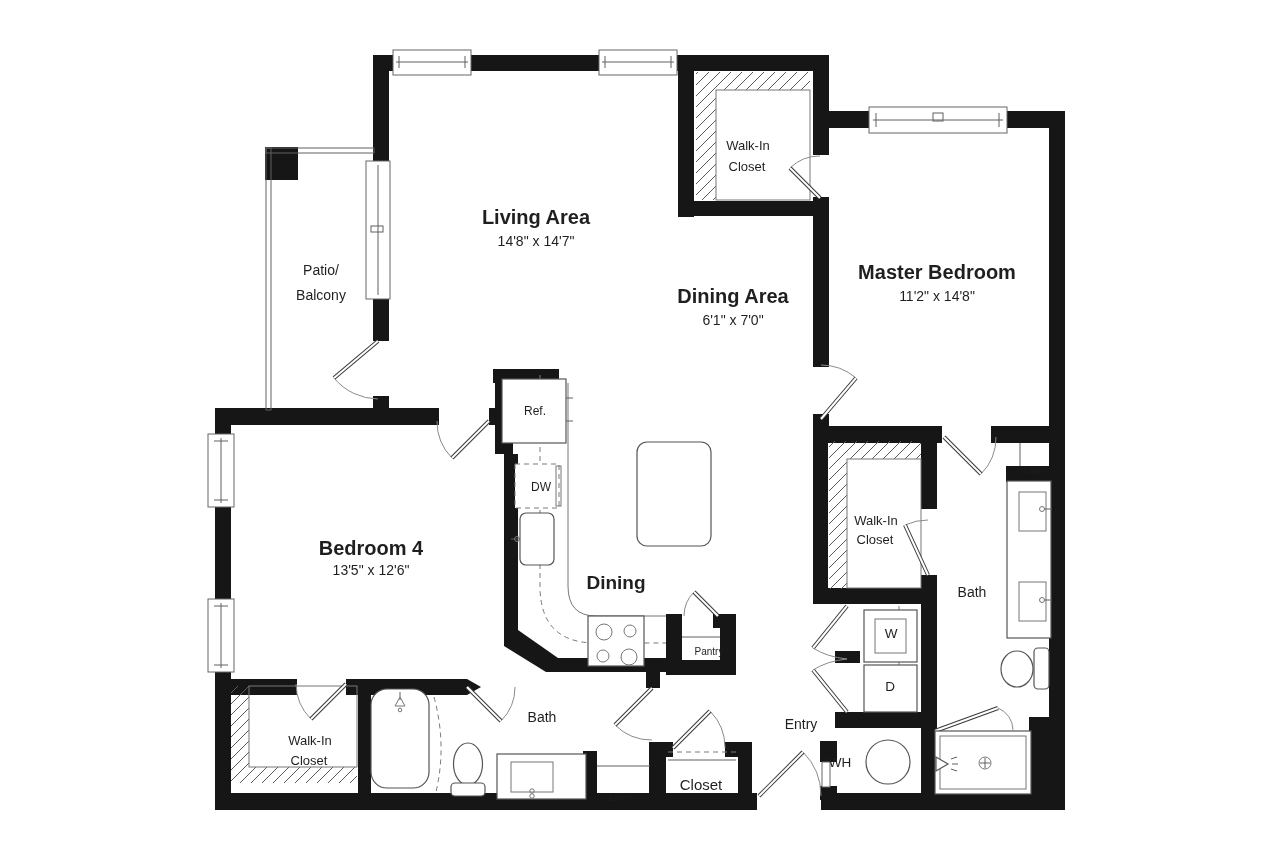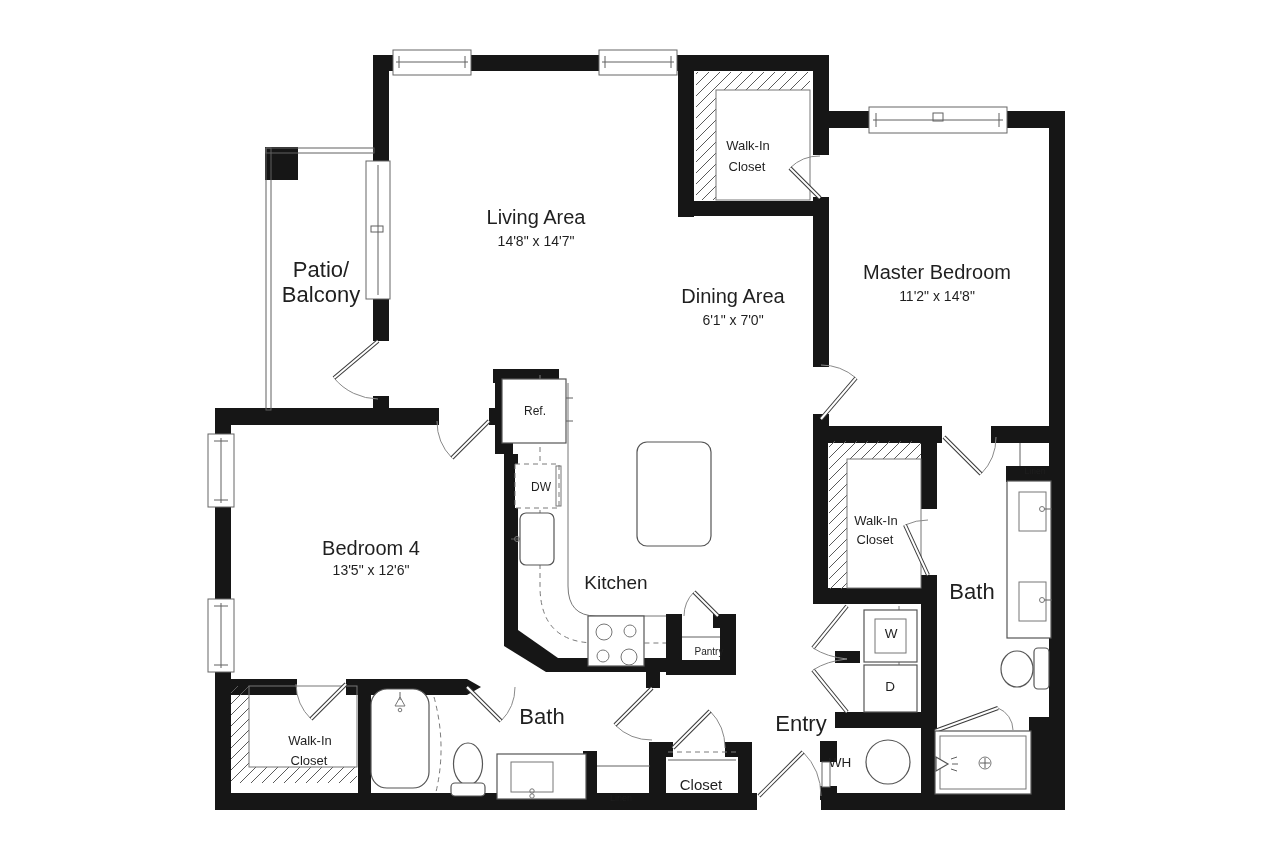--- a/index.html
+++ b/index.html
@@ -14,23 +14,23 @@
   .fixture{stroke:#555;stroke-width:1.2;fill:#fff;}
   .fixture-thin{stroke:#777;stroke-width:1;fill:none;}
   .winbox{fill:#fff;stroke:#666;stroke-width:1;}
   .dash{stroke:#7a7a7a;stroke-width:1;fill:none;stroke-dasharray:5 4;}
   .arc{stroke:#8a8a8a;stroke-width:1;fill:none;}
   .leaf-a{stroke:#3a3a3a;stroke-width:4;fill:none;stroke-linecap:butt;}
   .leaf-b{stroke:#ffffff;stroke-width:2;fill:none;stroke-linecap:butt;}
   .hatchband{fill:url(#hatch);}
   .label{position:absolute;transform:translate(-50%,-50%);white-space:nowrap;
          text-align:left;line-height:1.15;color:var(--text);}
-  .room-name{font-size:20px;}
+  .room-name{font-size:20px;font-weight:bold;}
   .room-dims{font-size:14px;}
-  .mid-name{font-size:22px;}
+  .mid-name{font-size:14px;}
   .closet-line{font-size:13px;}
   .closet-name{font-size:15px;}
   .tiny{font-size:10px;padding-left:12px;}
   .micro{font-size:9px;margin-top:17px;}
   .appl{font-size:12px;}
   .appl-lg{font-size:13.5px;}
 </style>
 </head>
 <body>
 
@@ -327,21 +327,21 @@
 
 <div class="label room-name" style="left:937px;top:272px">Master Bedroom</div>
 <div class="label room-dims" style="left:937px;top:296px">11'2" x 14'8"</div>
 
 <div class="label room-name" style="left:371px;top:548px">Bedroom 4</div>
 <div class="label room-dims" style="left:371px;top:570px">13'5" x 12'6"</div>
 
 <div class="label mid-name" style="left:321px;top:270px">Patio/</div>
 <div class="label mid-name" style="left:321px;top:295px">Balcony</div>
 
-<div class="label room-name" style="left:616px;top:583px;font-size:19px">Kitchen</div>
+<div class="label room-name" style="left:616px;top:583px;font-size:19px">Dining</div>
 <div class="label mid-name" style="left:972px;top:592px">Bath</div>
 <div class="label mid-name" style="left:542px;top:717px">Bath</div>
 <div class="label mid-name" style="left:801px;top:724px">Entry</div>
 
 <div class="label closet-line" style="left:748px;top:146px">Walk-In</div>
 <div class="label closet-line" style="left:747px;top:167px">Closet</div>
 
 <div class="label closet-line" style="left:876px;top:521px">Walk-In</div>
 <div class="label closet-line" style="left:875px;top:540px">Closet</div>
 

